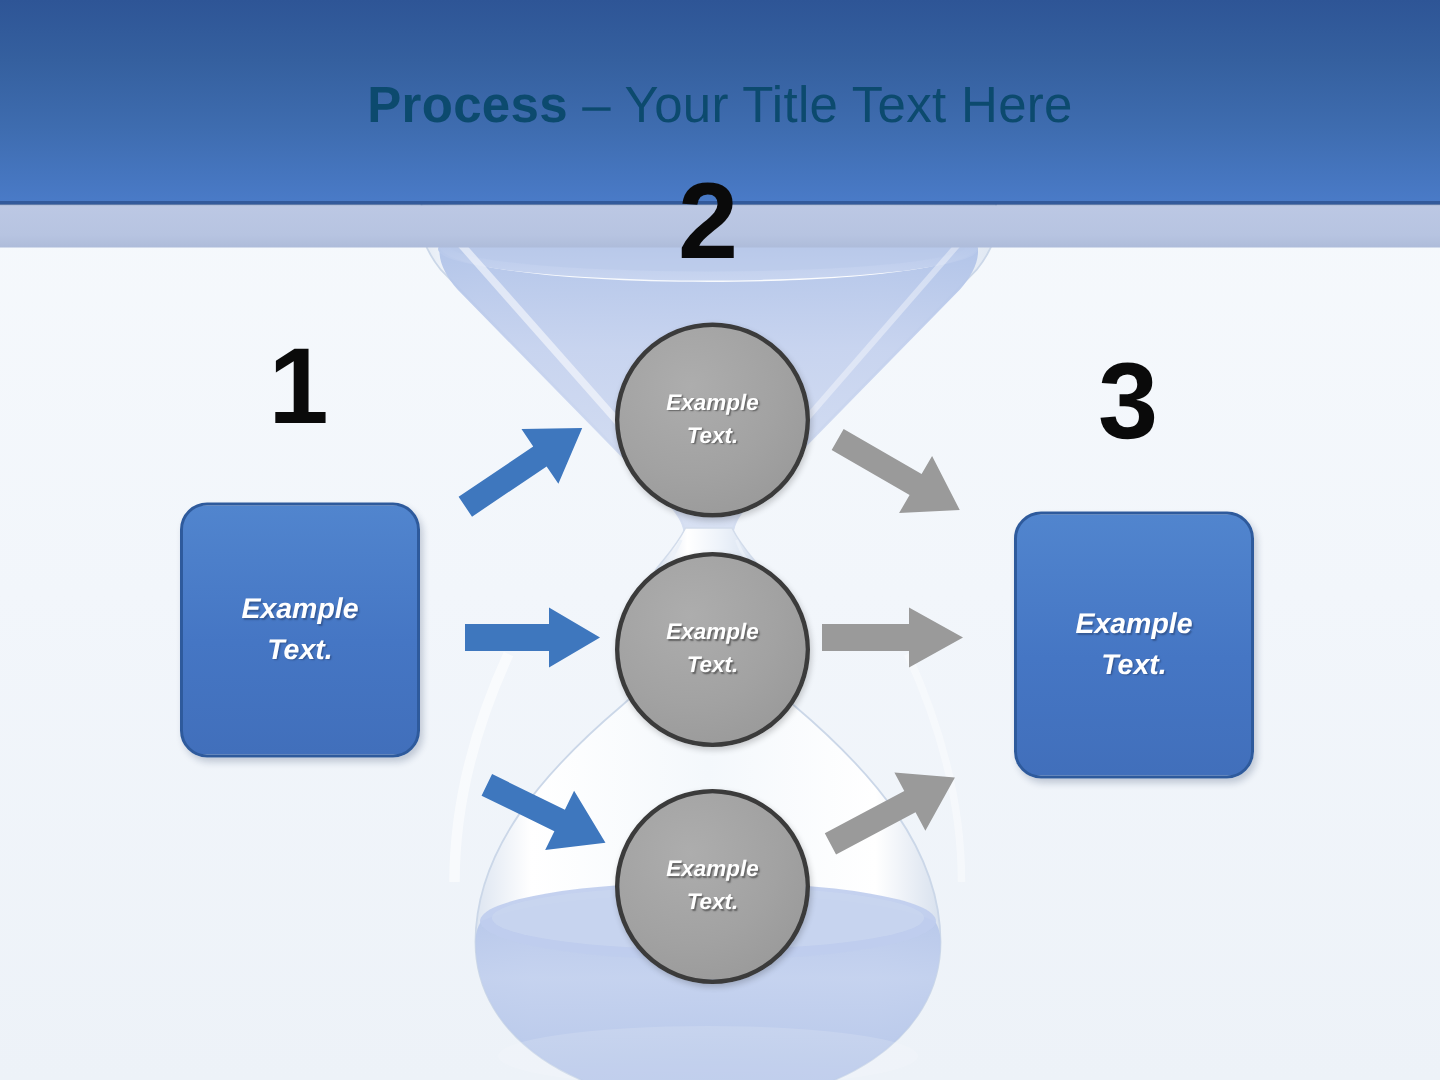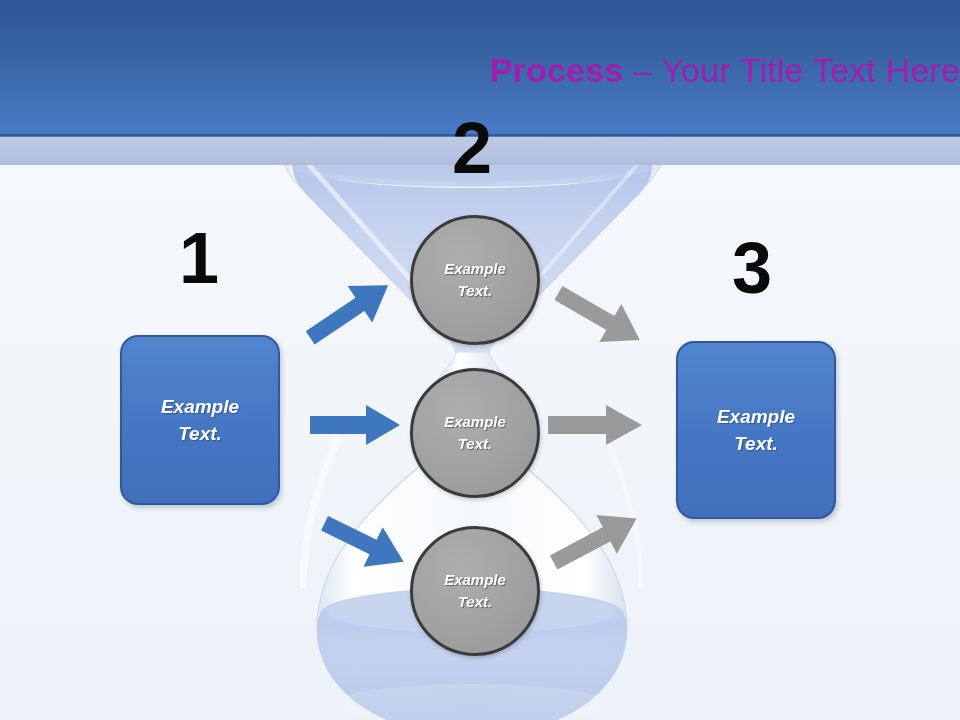--- a/index.html
+++ b/index.html
@@ -44,22 +44,22 @@
     position: absolute;
     left: 0; top: 137px;
     width: 960px; height: 28px;
     background: linear-gradient(180deg, #BCC8E4 0%, #B7C4E1 70%, #AEBCDA 100%);
   }
 
   .slide-title {
     position: absolute;
     left: 0; top: 50px;
     width: 960px;
-    text-align: right;
-    color: #a21caf;
+    text-align: center;
+    color: #0c4a6e;
     font-size: 34px;
     line-height: 40px;
     letter-spacing: .2px;
     white-space: nowrap;
   }
   .slide-title .t-strong { font-weight: bold; }
   .slide-title .t-light  { font-weight: normal; }
 
   
   .hourglass {

